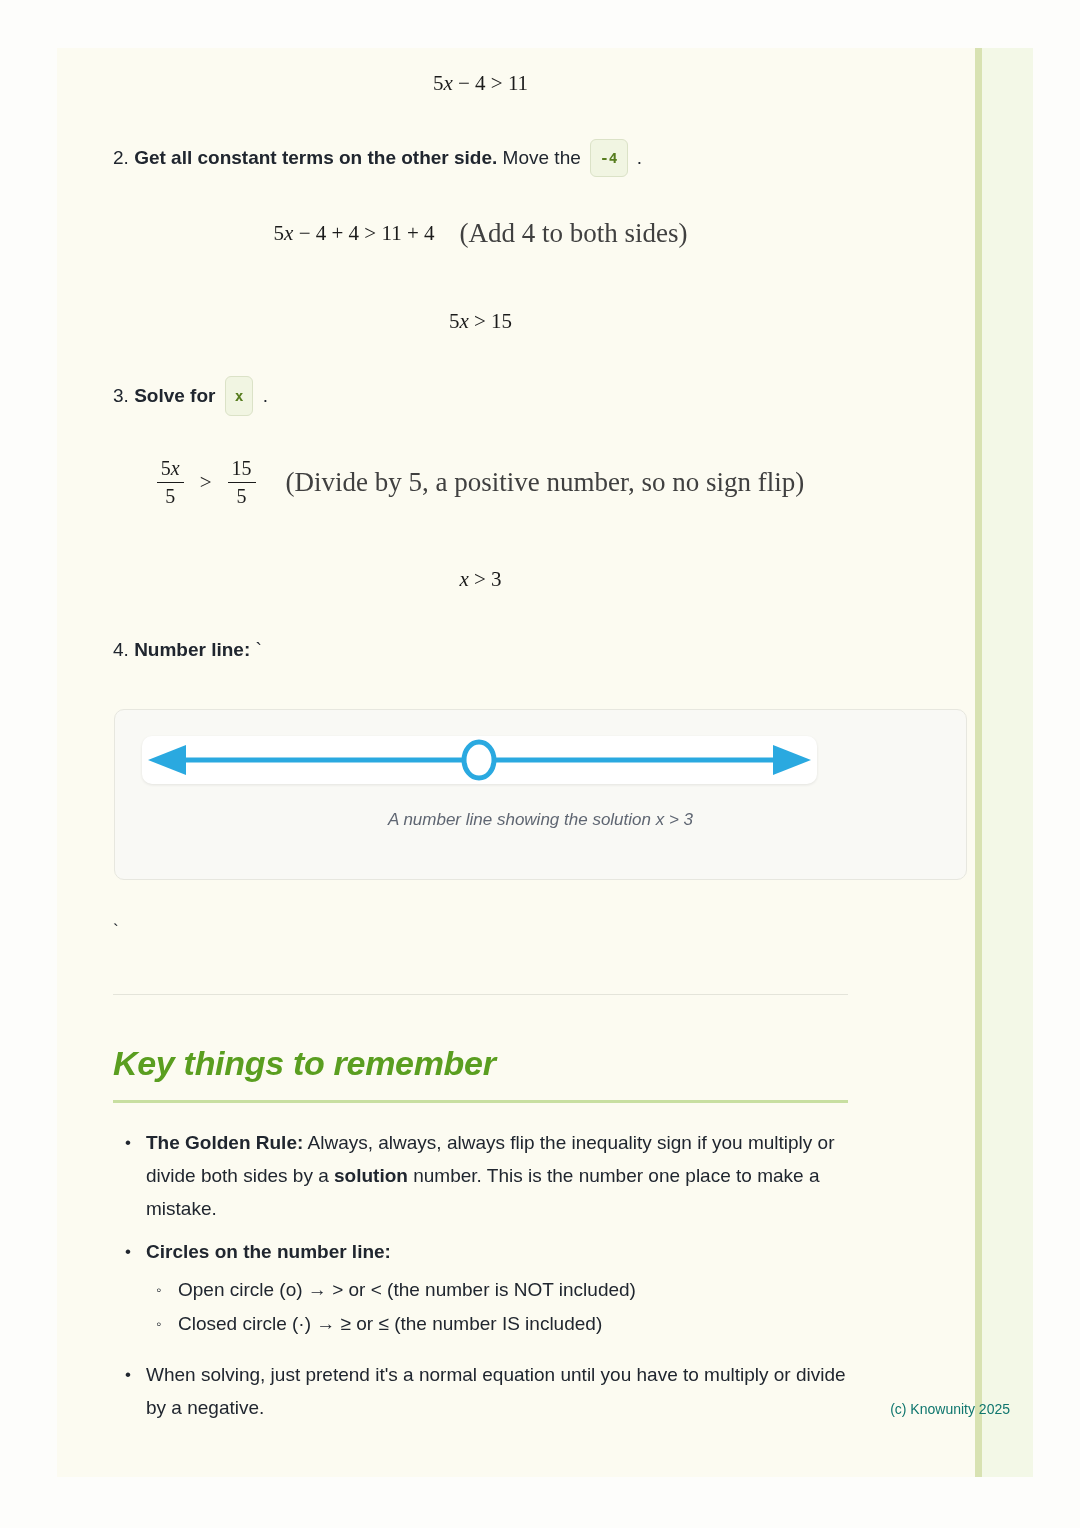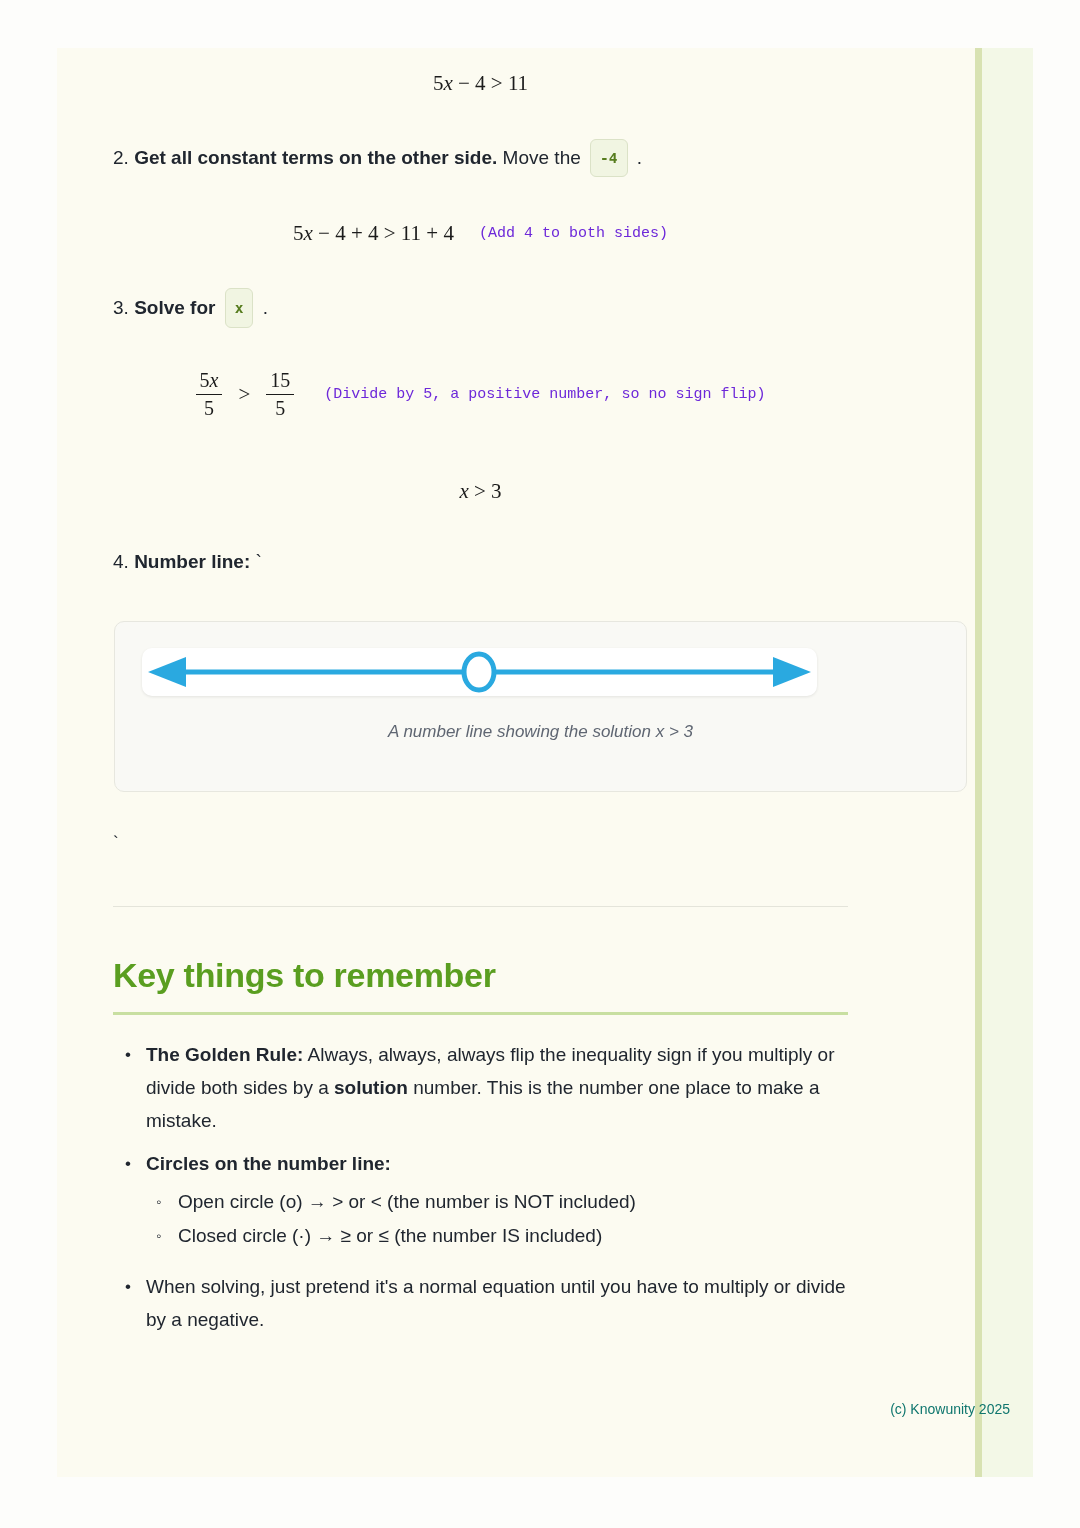--- a/index.html
+++ b/index.html
@@ -11,21 +11,21 @@
   .content{position:absolute;left:35px;top:0;width:735px;margin-left:21px;}
 
   
   .math-line{display:flex;justify-content:center;align-items:center;
              font-family:"Liberation Serif","DejaVu Serif",serif;font-size:21px;color:#1b1b1b;}
   .math-line i{font-style:italic;}
   .eq1{margin-top:22px;height:26px;}
   .eq2{margin-top:43px;height:27px;gap:25px;}
   .eq3{margin-top:61px;height:27px;}
   .eq4{margin-top:55px;height:26px;}
-  .note{font-family:Liberation Mono, monospace;font-size:15px;color:#6d28d9;}
+  .note{font-family:Liberation Serif, serif;font-size:27px;color:#404040;}
 
   .frac-line{margin-top:37px;height:58px;gap:14px;}
   .frac{display:inline-block;text-align:center;font-size:20px;line-height:1.15;}
   .fnum{display:block;border-bottom:1.6px solid #1b1b1b;padding:0 4px 2px;}
   .fden{display:block;padding-top:2px;}
   .rel{font-size:21px;padding:0 2px;}
   .frac-line .note{margin-left:16px;}
 
   
   .step{font-size:19px;line-height:30px;color:#20262f;}
@@ -42,21 +42,21 @@
            background:#f9f9f5;border:1px solid #e7e7df;border-radius:10px;padding:26px 27px 0;}
   .nl-panel{width:675px;height:48px;background:#ffffff;border-radius:10px;
             box-shadow:0 1px 3px rgba(0,0,0,0.09);display:flex;align-items:center;justify-content:center;}
   .nl-caption{margin-top:26px;text-align:center;font-style:italic;font-size:17px;color:#5f6672;}
 
   .stray-tick{margin-top:41px;height:24px;font-size:17px;color:#20262f;}
 
   .divider{margin-top:49px;border:none;border-top:1px solid #e4e4da;width:100%;}
 
   .key-title{margin-top:47px;font-size:34px;line-height:42px;font-weight:700;color:#5a9e20;
-             letter-spacing:-0.3px;}
+             letter-spacing:-0.3px;font-style:italic;}
   .key-underline{margin-top:16px;height:3px;background:#c8dfa1;width:100%;}
 
   
   .bullets{margin-top:23px;font-size:19px;line-height:33px;color:#20262f;}
   .b-item{position:relative;padding-left:33px;}
   .b-item .marker{position:absolute;left:12px;top:0;font-size:17px;}
   .b1{margin-top:0;}
   .b2{margin-top:10px;}
   .b3{margin-top:22px;}
   .sub-items{margin-top:6px;}
@@ -85,20 +85,23 @@
         <span>Move the</span>
         <code class="chip">-4</code>
         <span>.</span>
       </div>
 
       <div class="math-line eq2">
         <span>5<i>x</i> − 4 + 4 &gt; 11 + 4</span>
         <span class="note">(Add 4 to both sides)</span>
       </div>
 
+      <div class="math-line eq3">
+        <span>5<i>x</i> &gt; 15</span>
+      </div>
 
       <div class="step step3">
         <span>3.</span>
         <b>Solve for</b>
         <code class="chip">x</code>
         <span>.</span>
       </div>
 
       <div class="math-line frac-line">
         <span class="frac">

